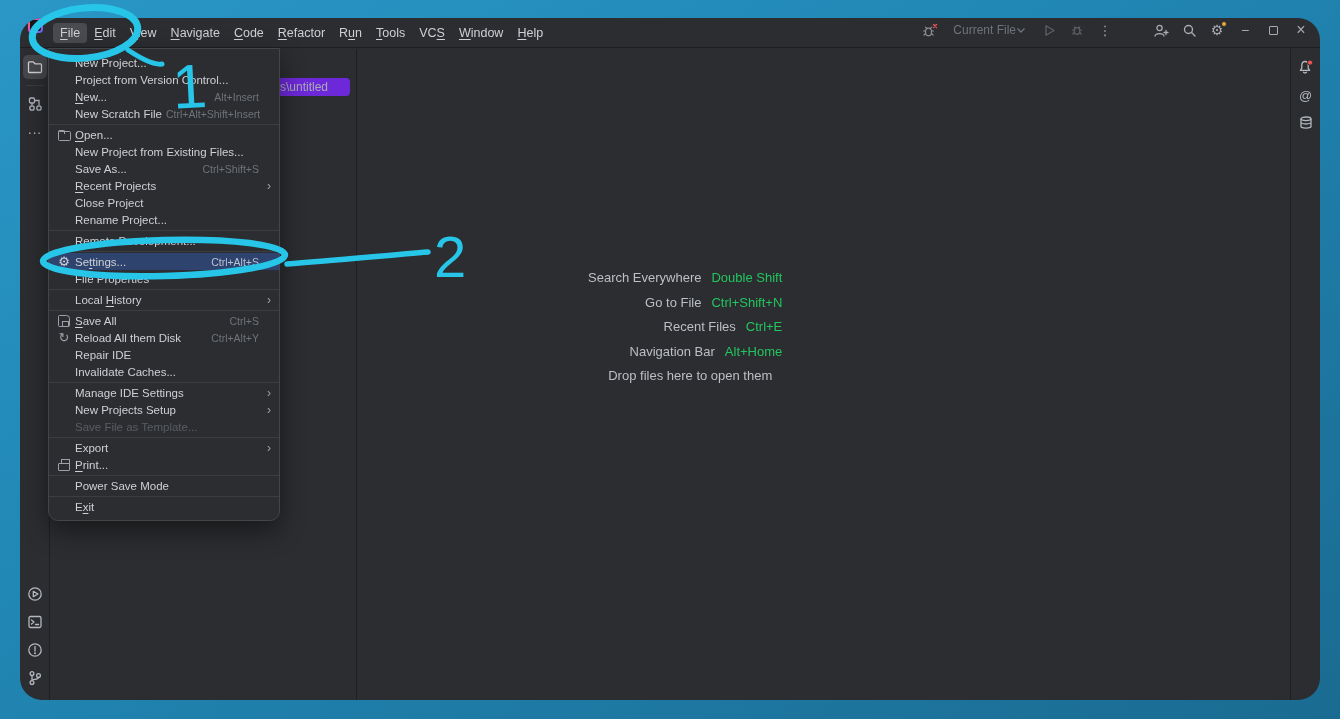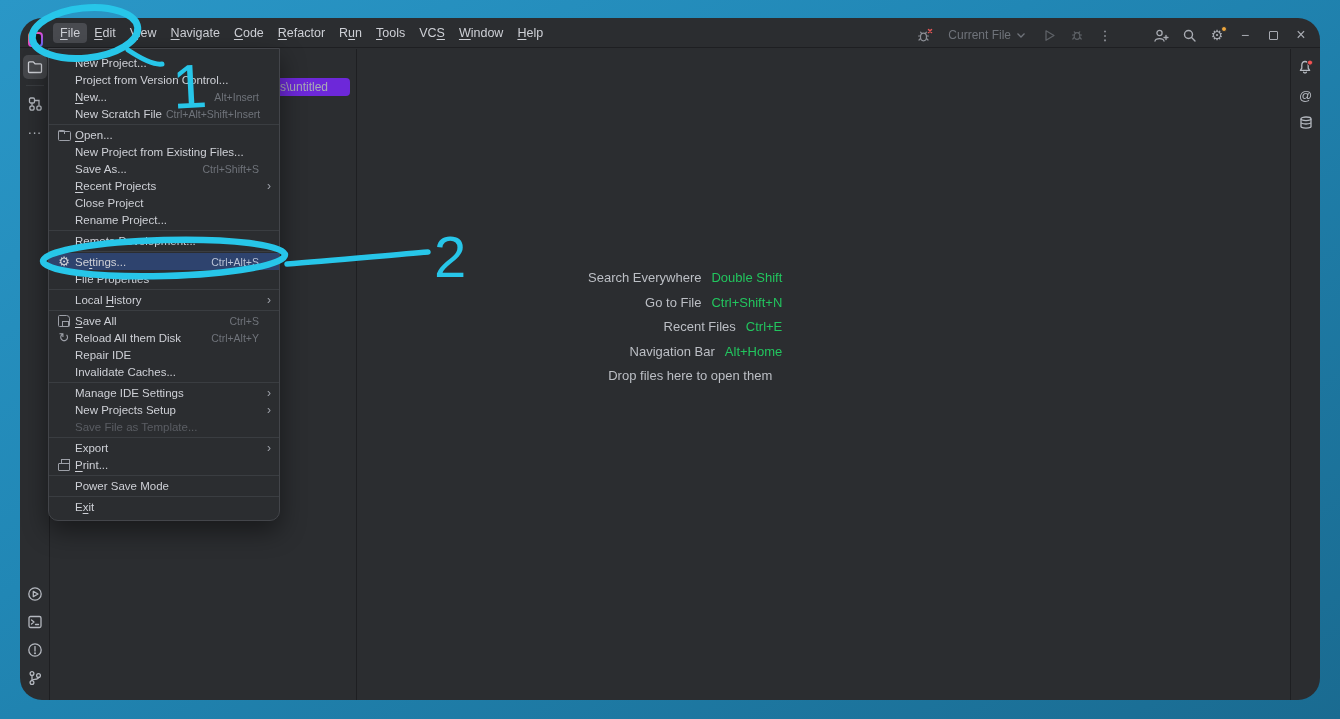--- a/index.html
+++ b/index.html
@@ -10,21 +10,21 @@
     position: relative;
     color:#ced0d6;
   }
   #window {
     position:absolute; left:20px; top:18px; width:1300px; height:682px;
     background:#2b2d30; border-radius:22px; overflow:hidden;
   }
   
   .titlebar {
     position:absolute; left:0; top:0; right:0; height:30px;
-    display:flex; align-items:flex-end; border-bottom:1px solid #1e1f22;
+    display:flex; align-items:flex-start; border-bottom:1px solid #1e1f22;
     padding:0 6px 0 8px;
   }
   .app-logo {
     width:15px; height:15px; border-radius:4px; flex:none; margin-right:10px;
     border:2px solid transparent;
     background: linear-gradient(#16171a,#16171a) padding-box,
                 linear-gradient(135deg,#ff7a2f 0%, #e34bd4 45%, #4b6cf5 100%) border-box;
   }
   .menubar { display:flex; align-items:center; height:100%; }
   .mb-item {
@@ -32,21 +32,21 @@
     white-space:nowrap; cursor:default;
   }
   .mb-item.active { background:#494b50; }
   .mn { text-decoration: underline; text-underline-offset:2px; }
   .tb-right { margin-left:auto; display:flex; align-items:center; gap:2px; }
   .tb-btn {
     height:24px; min-width:26px; display:flex; align-items:center; justify-content:center;
     color:#a8abb2; font-size:13px; border-radius:4px; position:relative;
   }
   .tb-gap { width:26px; }
-  .current-file { display:flex; align-items:center; gap:5px; color:#6f737a; font-size:12px; padding:0 8px; }
+  .current-file { display:flex; align-items:center; color:#6f737a; font-size:12px; padding:0 8px; }
   .gear-glyph { font-size:14px; line-height:1; }
   .badge-dot {
     position:absolute; width:6px; height:6px; border-radius:50%;
     top:3px; right:3px; border:1.5px solid #2b2d30;
   }
   .wc-max { width:9px; height:9px; border:1.4px solid #a8abb2; border-radius:1px; }
   .wc-close { font-size:16px; }
   .wc-min { font-size:14px; }
   
   .stripe {

